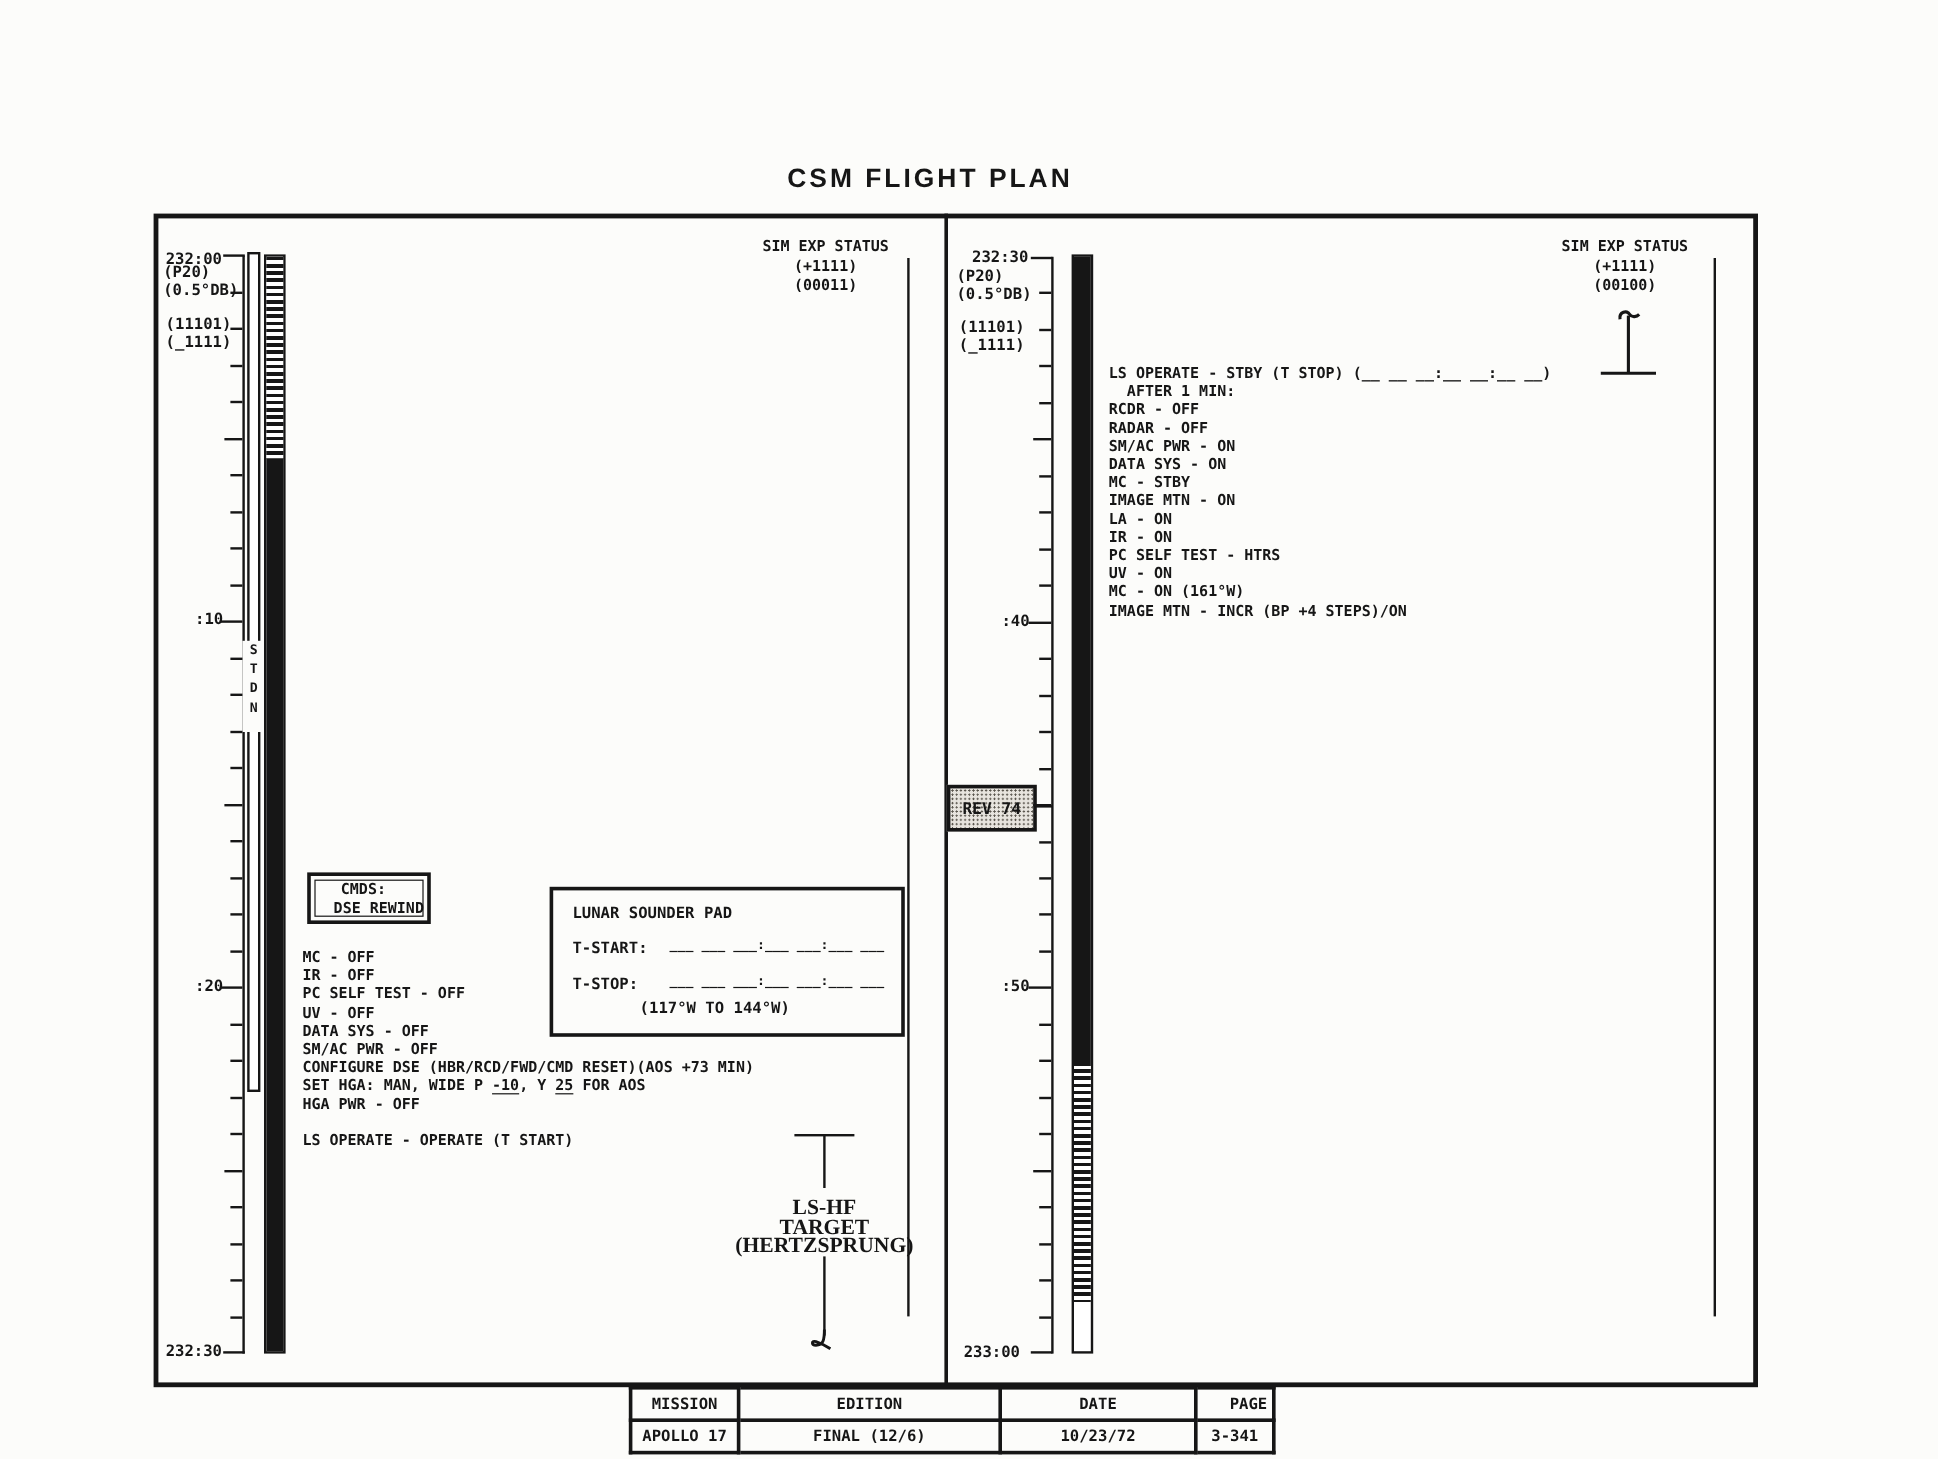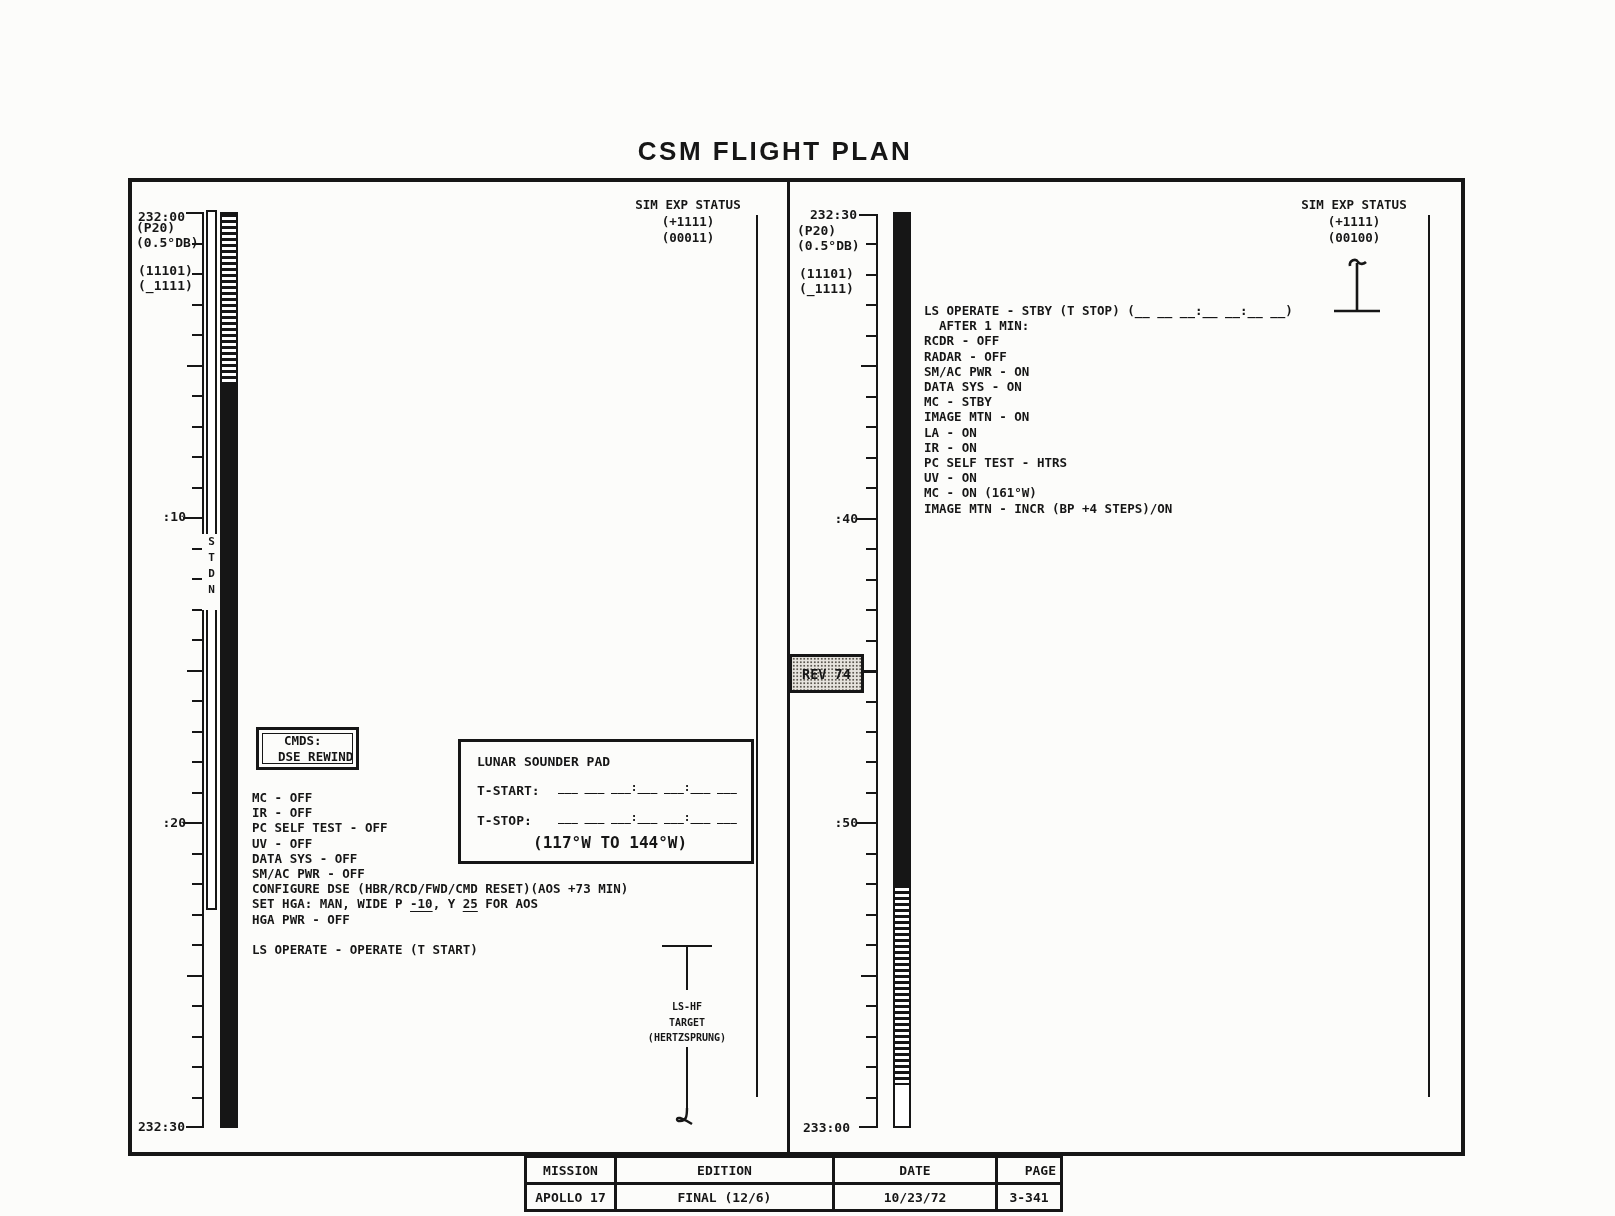--- a/index.html
+++ b/index.html
@@ -2,21 +2,21 @@
 <html><head>
 <meta charset="utf-8">
 <style>
   html,body{margin:0;padding:0;background:#e9e7e2;}
   .page{position:relative;width:1615px;height:1216px;background:#fcfcfa;overflow:hidden;
         font-family:"DejaVu Sans Mono", monospace;color:#161616;}
   .line{position:absolute;background:#161616;}
   .lbl{position:absolute;font:bold 13px/1.1 "DejaVu Sans Mono", monospace;white-space:pre;}
   .rt{text-align:right;}
   .title{position:absolute;font-family:"Liberation Sans", sans-serif;font-weight:bold;
-         font-size:26px;letter-spacing:2.5px;text-align:center;}
+         font-size:22px;letter-spacing:2.5px;text-align:center;}
   .outerbox{position:absolute;border:4px solid #161616;background:transparent;}
   .bar{position:absolute;border:2px solid #161616;background:#fff;box-sizing:border-box;}
   .hatch{width:100%;background:repeating-linear-gradient(180deg,#161616 0px,#161616 3px,#fff 3px,#fff 6px);}
   .solid{width:100%;background:#161616;}
   .plist{position:absolute;font:bold 12.5px/15.2px "DejaVu Sans Mono", monospace;white-space:pre;}
   .plist .ul{text-decoration:underline;text-underline-offset:2.5px;}
   .padbox{position:absolute;border:3.5px solid #161616;background:#fcfcfa;box-sizing:border-box;}
   .cmdsbox{position:absolute;border:3px solid #161616;outline:1.5px solid #161616;outline-offset:-7px;
            background:#fcfcfa;box-sizing:border-box;}
   .revbox{position:absolute;border:3px solid #161616;box-sizing:border-box;
@@ -75,26 +75,26 @@
   </div>
 
   <div class="plist" style="left:252px;top:790px;"><div>MC - OFF</div><div>IR - OFF</div><div>PC SELF TEST - OFF</div><div>UV - OFF</div><div>DATA SYS - OFF</div><div>SM/AC PWR - OFF</div><div>CONFIGURE DSE (HBR/RCD/FWD/CMD RESET)(AOS +73 MIN)</div><div><span>SET HGA: MAN, WIDE P </span><span class="ul">-10</span><span>, Y </span><span class="ul">25</span><span> FOR AOS</span></div><div>HGA PWR - OFF</div><div>&nbsp;</div><div>LS OPERATE - OPERATE (T START)</div></div>
 
   <div class="padbox" style="left:458px;top:739px;width:296px;height:125px;">
     <div class="lbl" style="left:16px;top:13px;">LUNAR SOUNDER PAD</div>
     <div class="lbl" style="left:16px;top:42px;">T-START:</div>
     <div class="lbl" style="left:97px;top:40px;font-size:11px;">___ ___ ___:___ ___:___ ___</div>
     <div class="lbl" style="left:16px;top:72px;">T-STOP:</div>
     <div class="lbl" style="left:97px;top:70px;font-size:11px;">___ ___ ___:___ ___:___ ___</div>
-    <div class="lbl" style="left:72px;top:92px;font-size:16px;">(117°W TO 144°W)</div>
+    <div class="lbl" style="left:72px;top:92px;font-size:13px;">(117°W TO 144°W)</div>
   </div>
 
   <div class="line" style="left:662px;top:945px;width:50px;height:2px;"></div>
   <div class="line" style="left:686px;top:945px;width:2px;height:45px;"></div>
-  <div class="status" style="left:612px;top:999px;width:150px;font-size:10px;line-height:15.5px;">LS-HF
+  <div class="status" style="left:612px;top:999px;width:150px;font-size:18px;line-height:15.5px;font-family:Liberation Serif, serif;">LS-HF
 TARGET
 (HERTZSPRUNG)</div>
   <div class="line" style="left:686px;top:1047px;width:2px;height:66px;"></div>
   <svg style="left:672px;top:1108px;" width="26" height="18" viewBox="0 0 26 18">
     <path d="M15,0 C15,9 14,13 8,13 C4,13 4,9 8,10 C14,12 17,14 20,16" fill="none" stroke="#161616" stroke-width="2.4"></path>
   </svg>
 
   <div class="line" style="left:876px;top:214px;width:2px;height:914px;"></div>
   <div class="line" style="left:859px;top:214px;width:18px;height:2px;"></div>
   <div class="line" style="left:859px;top:1126px;width:18px;height:2px;"></div>

